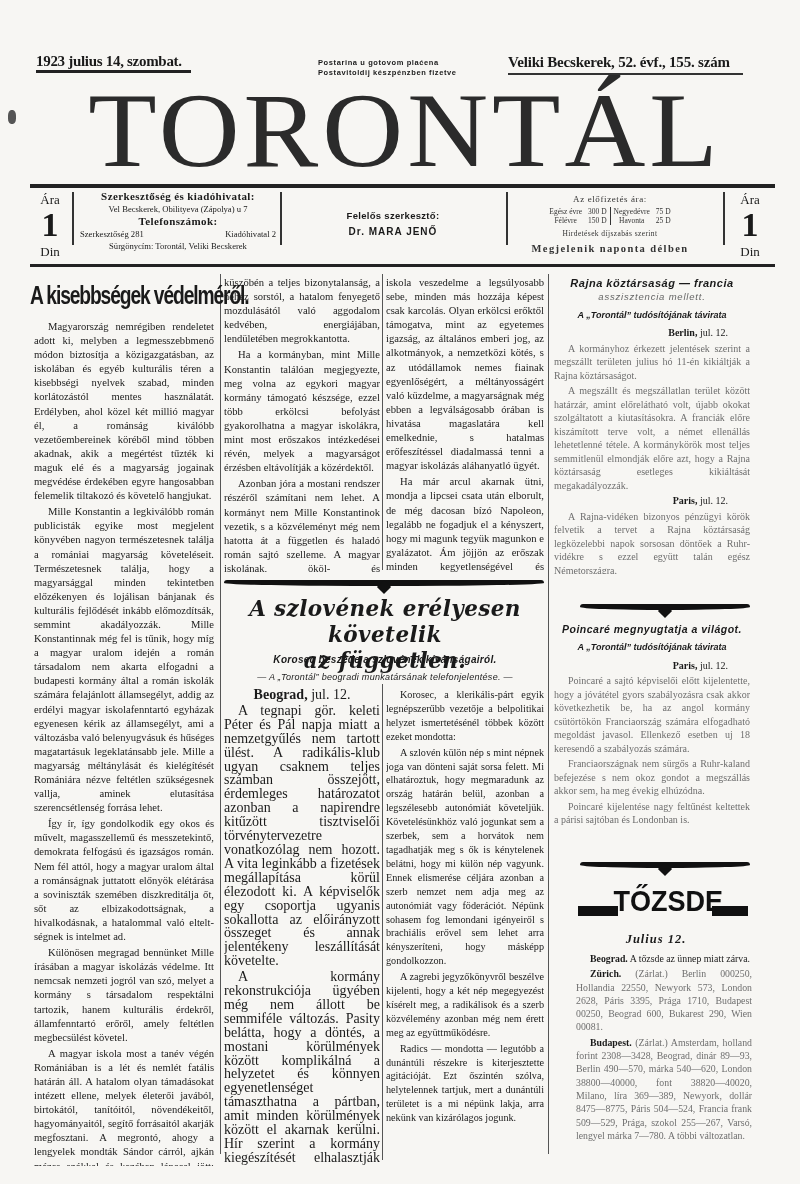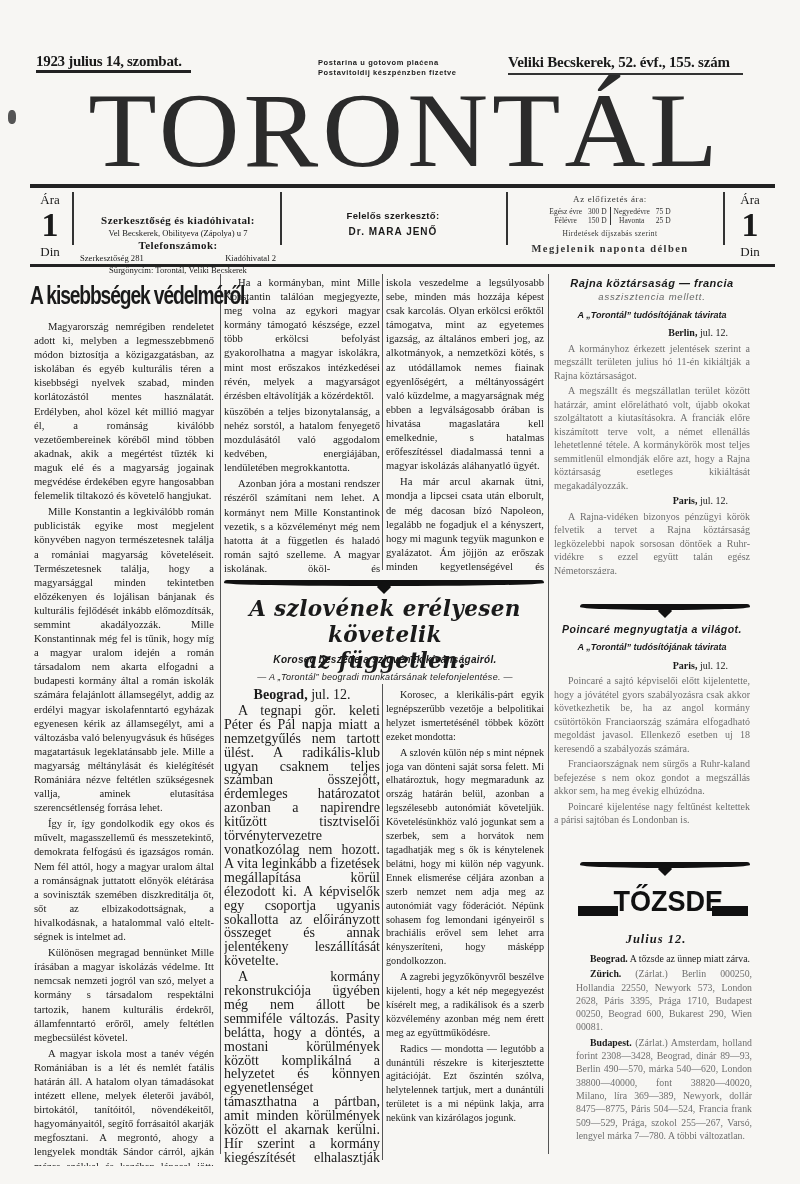--- a/index.html
+++ b/index.html
@@ -22,21 +22,21 @@
     .mast-rule { left: 30px; top: 184px; width: 745px; height: 4px; background: #222; }
 
     
     .band { left: 30px; top: 188px; width: 745px; height: 61px; }
     .band-rule-bottom { left: 30px; top: 264px; width: 745px; height: 3px; background: #222; }
     .vline { position: absolute; top: 4px; bottom: 4px; width: 1.5px; background: #333; }
     .price-box { position: absolute; top: 0; width: 40px; height: 76px; text-align: center; font-family: "Liberation Serif", serif; }
     .price-box .lbl { font-size: 13px; margin-top: 4px; }
     .price-box .num { font-size: 34px; font-weight: bold; line-height: 34px; margin-top: 0px; }
     .price-box .cur { font-size: 13px; margin-top: 2px; }
-    .contact { position: absolute; left: 48px; top: 2px; width: 200px; font-size: 8.6px; line-height: 12.5px; text-align: center; margin-top: 24px; }
+    .contact { position: absolute; left: 48px; top: 2px; width: 200px; font-size: 8.6px; line-height: 12.5px; text-align: center; }
     .contact .h { font-size: 11px; font-weight: bold; letter-spacing: 0.4px; }
     .contact .row { display: flex; justify-content: space-between; padding: 0 2px; }
     .mid { position: absolute; left: 256px; top: 14px; width: 214px; text-align: center; }
     .mid .sub { font-family: "Liberation Sans", sans-serif; font-size: 12.5px; letter-spacing: 0.5px; }
     .mid .ed { font-family: "Liberation Sans", sans-serif; font-size: 9.5px; font-weight: bold; margin-top: 8px; letter-spacing: 0.3px; }
     .mid .name { font-family: "Liberation Sans", sans-serif; font-size: 10px; font-weight: bold; margin-top: 5px; letter-spacing: 1px; }
     .subs { position: absolute; left: 480px; top: 6px; width: 200px; text-align: center; font-size: 8px; color: #333; }
     .subs .h { font-size: 9px; letter-spacing: 0.6px; }
     .subs table { margin: 3px auto 0; border-collapse: collapse; font-size: 7.5px; line-height: 9px; }
     .subs td { padding: 0 3px; }
@@ -152,22 +152,22 @@
 
 <div class="abs lead-head">A kisebbségek védelméről.</div>
 <div class="col" style="left:34px; top:320px; width:180px; height:846px; overflow:hidden;">
   <p>Magyarország nemrégiben rendeletet adott ki, melyben a legmesszebbmenő módon biztosítja a közigazgatásban, az iskolában és egyéb kulturális téren a kisebbségi nyelvek szabad, minden korlátozástól mentes használatát. Erdélyben, ahol közel két millió magyar él, a románság kiválóbb vezetőembereinek köréből mind többen akadnak, akik a megértést tűzték ki maguk elé és a magyarság jogainak megvédése érdekében egyre hangosabban felemelik tiltakozó és követelő hangjukat.</p>
   <p>Mille Konstantin a legkiválóbb román publicisták egyike most megjelent könyvében nagyon természetesnek találja a romániai magyarság követeléseit. Természetesnek találja, hogy a magyarsággal minden tekintetben előzékenyen és lojálisan bánjanak és kulturális fejlődését inkább előmozdítsák, semmint akadályozzák. Mille Konstantinnak még fel is tűnik, hogy míg a magyar uralom idején a román társadalom nem akarta elfogadni a budapesti kormány által a román iskolák számára felajánlott államsegélyt, addig az erdélyi magyar iskolafenntartó egyházak egyenesen kérik az államsegélyt, ami a változásba való belenyugvásuk és hűséges magatartásuk legeklatánsabb jele. Mille a magyarság méltánylását és kielégítését Romániára nézve feltétlen szükségesnek vallja, aminek elutasítása szerencsétlenség forrása lehet.</p>
   <p>Így ír, így gondolkodik egy okos és művelt, magasszellemű és messzetekintő, demokrata felfogású és igazságos román. Nem fél attól, hogy a magyar uralom által a románságnak juttatott előnyök elétárása a soviniszták szemében diszkreditálja őt, sőt az elbizakodottságnak, a hivalkodásnak, a hatalommal való eltelt­ségnek is intelmet ad.</p>
   <p>Különösen megragad bennünket Mille írásában a magyar iskolázás védelme. Itt nemcsak nemzeti jogról van szó, melyet a kormány s társadalom respektálni tartozik, hanem kulturális érdekről, államfenntartó erőről, amely feltétlen megbecsülést követel.</p>
   <p>A magyar iskola most a tanév végén Romániában is a lét és nemlét fatális határán áll. A hatalom olyan támadásokat intézett ellene, melyek életerői javából, birtokától, tanítóitól, növendékeitől, hagyományaitól, segítő forrásaitól akarják megfosztani. A megrontó, ahogy a lengyelek mondták Sándor cárról, ajkán mézes szókkal és kezében lánccal jött: ígéretekkel, biztatásokkal tartotta az iskolafenntartó egyházakat, s közben béklyót rakott az iskola autonómiájára, szellemére, szokására, szervezetére, szabadságára. Ma már alig képes mozdulni, s egy új tanítási esztendő</p>
 </div>
 <div class="col" style="left:224px; top:276px; width:156px; height:296px; overflow:hidden;">
+  <p style="text-indent:0">küszöbén a teljes bizonytalanság, a nehéz sorstól, a hatalom fenyegető mozdulásától való aggodalom kedvében, energiájában, lendületében megrokkantotta.</p>
   <p>Ha a kormányban, mint Mille Konstantin találóan megjegyezte, meg volna az egykori magyar kormány támogató készsége, ezzel több erkölcsi befolyást gyakorolhatna a magyar iskolákra, mint most erőszakos intézkedései révén, melyek a magyarságot érzésben eltávolítják a közérdektől.</p>
-  <p style="text-indent:0">küszöbén a teljes bizonytalanság, a nehéz sorstól, a hatalom fenyegető mozdulásától való aggodalom kedvében, energiájában, lendületében megrokkantotta.</p>
   <p>Azonban jóra a mostani rendszer részéről számítani nem lehet. A kormányt nem Mille Konstantinok vezetik, s a közvéleményt még nem hatotta át a független és haladó román sajtó szelleme. A magyar iskolának, ököl- és buzogánycsapásoktól, tőrdöfésektől és késszúrásoktól, hüvelykszorításoktól és tüzpróbáktól elvérzett lelke már csak isteni csodától, vagy a magasságban lakó ősero isteni kirobbanásától várhatja megújulását. A magyarságnak az</p>
 </div>
 <div class="col" style="left:386px; top:276px; width:158px; height:296px; overflow:hidden;">
   <p style="text-indent:0">iskola veszedelme a legsúlyosabb sebe, minden más hozzája képest csak karcolás. Olyan erkölcsi erőktől támogatva, mint az egyetemes igazság, az általános emberi jog, az alkotmányok, a nemzetközi kötés, s az utódállamok nemes fiainak egyenlőségért, a méltányosságért való küzdelme, a magyarságnak még ebben a legválságosabb órában is hivatása magaslatára kell emelkednie, s hatalmas erőfeszítéssel diadalmassá tenni a magyar iskolázás aláhanyatló ügyét.</p>
   <p>Ha már arcul akarnak ütni, mondja a lipcsei csata után elborult, de még dacosan bízó Napoleon, legalább ne fogadjuk el a kényszert, hogy mi magunk tegyük magunkon e gyalázatot. Ám jöjjön az erőszak minden kegyetlenségével és kínzásaival, de a magyarság ne legyen eszköze, részese a jogtalanság és terror rendszerének.</p>
 
 </div>
 
 <div class="ornament" style="left:224px; top:580px; width:320px;"></div>
 

